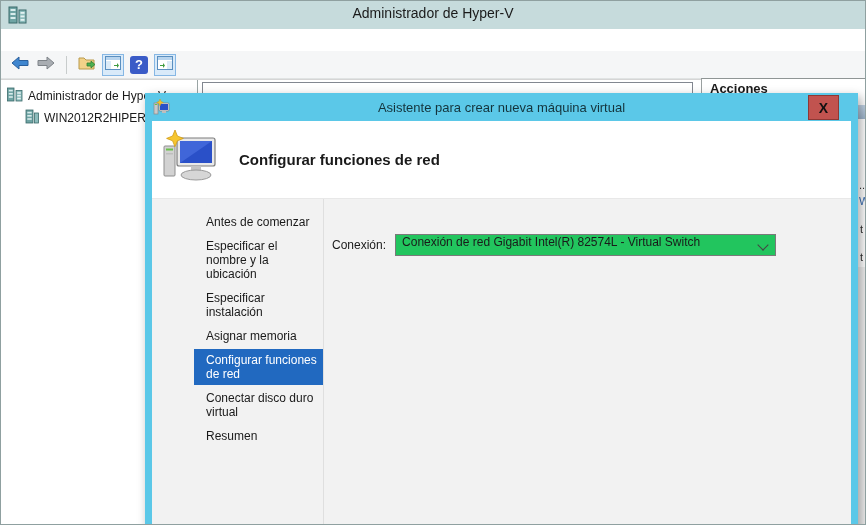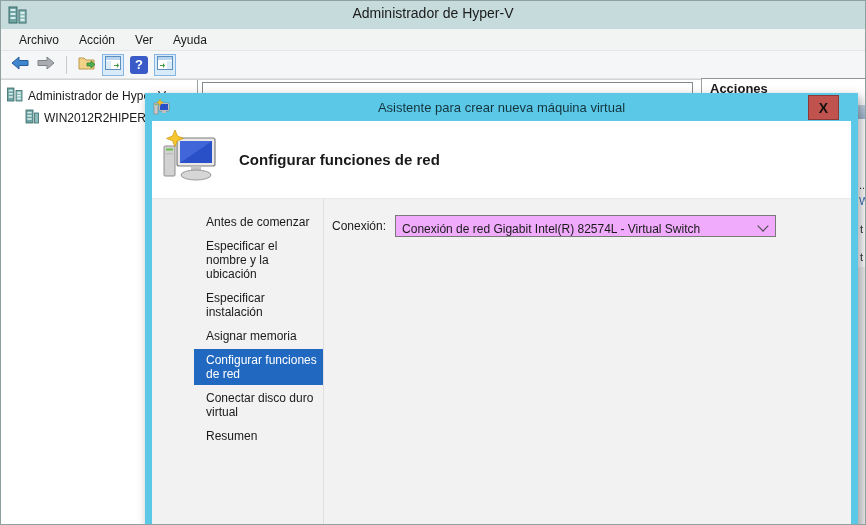--- a/index.html
+++ b/index.html
@@ -52,23 +52,23 @@
   .dlg-header{background:#fff;height:78px;flex:0 0 auto;display:flex;align-items:center;
               gap:20px;padding-left:9px;border-bottom:1px solid #e8e8e8;box-sizing:border-box;}
   .dlg-header h1{font-size:15px;font-weight:bold;color:#1a1a1a;margin:0;}
   .dlg-body{background:#f2f2f2;flex:1;display:flex;min-height:0;}
   .dlg-sidebar{width:171px;flex:0 0 auto;padding-top:12px;}
   .nav-item{font-size:12px;color:#1a1a1a;padding:4px 4px 4px 12px;margin-bottom:2px;cursor:default;margin-left:42px;}
   .nav-item.selected{background:#2169c0;color:#fff;}
   .nav-item.indent{padding-left:44px;}
   .dlg-content{flex:1;border-left:1px solid #dfdfdf;padding:16px 10px 0 8px;font-size:12px;color:#1a1a1a;}
   .dlg-content p{margin:0;width:520px;line-height:17px;}
-  .conn-row{display:flex;align-items:center;gap:9px;}
-  .combo{width:381px;height:22px;background:#f0abfc;border:1px solid #7a7a7a;box-sizing:border-box;
-         display:flex;align-items:flex-end;padding-left:6px;position:relative;font-size:12px;cursor:default;}
+  .conn-row{margin-top:19px;display:flex;align-items:center;gap:9px;}
+  .combo{width:381px;height:22px;background:#22c55e;border:1px solid #7a7a7a;box-sizing:border-box;
+         display:flex;align-items:flex-start;padding-left:6px;position:relative;font-size:12px;cursor:default;}
   .combo .chevron{position:absolute;right:8px;top:6px;width:7px;height:7px;
                   border-right:1.5px solid #444;border-bottom:1.5px solid #444;transform:rotate(45deg);}
 </style>
 </head>
 <body>
 
 <div class="stage">
 
   <div class="titlebar">
     <span class="win-icon">
@@ -79,26 +79,20 @@
           <rect x="2.5" y="12" width="5" height="2" fill="#d8ecec"></rect>
         <rect x="11" y="5" width="7" height="13" fill="#8dbcbc" stroke="#3a6a6a" stroke-width="1"></rect>
         <rect x="12.5" y="7" width="4" height="1.8" fill="#e4f2f2"></rect>
           <rect x="12.5" y="10.5" width="4" height="1.8" fill="#e4f2f2"></rect>
           <rect x="12.5" y="14" width="4" height="1.8" fill="#e4f2f2"></rect>
       </svg>
     </span>
     <span class="win-title">Administrador de Hyper-V</span>
   </div>
 
-  <div class="menubar">
-    <span class="menu-item">Archivo</span>
-    <span class="menu-item">Acción</span>
-    <span class="menu-item">Ver</span>
-    <span class="menu-item">Ayuda</span>
-  </div>
 
   <div class="toolbar">
     <span class="tb-btn">
       <span>
         <svg width="18" height="14" viewBox="0 0 18 14">
             <path d="M8 1 L1 7 L8 13 L8 9.5 L17 9.5 L17 4.5 L8 4.5 Z" fill="#3f86cf" stroke="#2a5f9c" stroke-width="1"></path>
           </svg>
       </span>
     </span>
     <span class="tb-btn">

